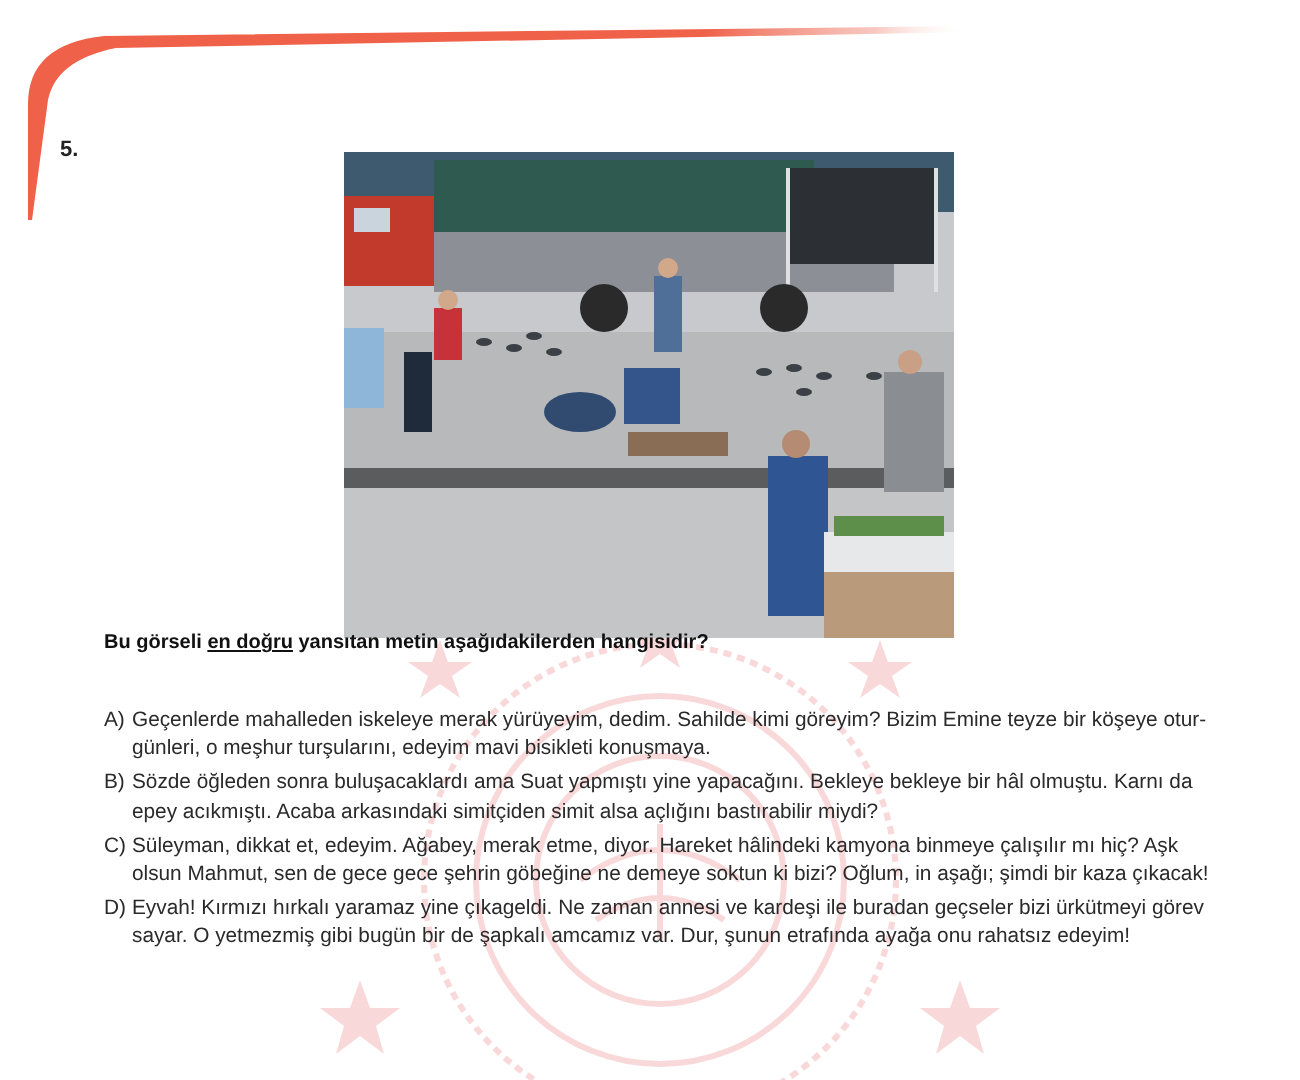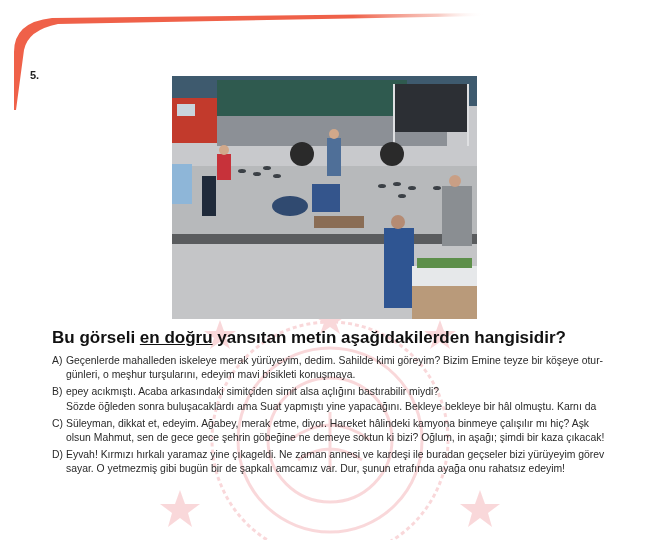--- a/index.html
+++ b/index.html
@@ -44,22 +44,22 @@
     top: 76px;
     width: 305px;
     height: 243px;
     overflow: hidden;
     background: #b9bdc2;
   }
   .photo svg { display: block; }
   .question-text {
     position: absolute;
     left: 52px;
-    top: 328px;
-    font-size: 17px;
+    top: 316px;
+    font-size: 10px;
     font-weight: bold;
     color: #111;
     white-space: nowrap;
   }
   .question-text .u {
     text-decoration: underline;
   }
   .options {
     position: absolute;
     left: 52px;
@@ -184,31 +184,31 @@
   <li class="option">
     <span class="option-letter">A)</span>
     <span class="option-body">
       <span class="option-line">Geçenlerde mahalleden iskeleye merak yürüyeyim, dedim. Sahilde kimi göreyim? Bizim Emine teyze bir köşeye otur-</span>
       <span class="option-line">günleri, o meşhur turşularını, edeyim mavi bisikleti konuşmaya.</span>
     </span>
   </li>
   <li class="option">
     <span class="option-letter">B)</span>
     <span class="option-body">
+      <span class="option-line">Sözde öğleden sonra buluşacaklardı ama Suat yapmıştı yine yapacağını. Bekleye bekleye bir hâl olmuştu. Karnı da</span>
       <span class="option-line">epey acıkmıştı. Acaba arkasındaki simitçiden simit alsa açlığını bastırabilir miydi?</span>
-      <span class="option-line">Sözde öğleden sonra buluşacaklardı ama Suat yapmıştı yine yapacağını. Bekleye bekleye bir hâl olmuştu. Karnı da</span>
     </span>
   </li>
   <li class="option">
     <span class="option-letter">C)</span>
     <span class="option-body">
       <span class="option-line">Süleyman, dikkat et, edeyim. Ağabey, merak etme, diyor. Hareket hâlindeki kamyona binmeye çalışılır mı hiç? Aşk</span>
       <span class="option-line">olsun Mahmut, sen de gece gece şehrin göbeğine ne demeye soktun ki bizi? Oğlum, in aşağı; şimdi bir kaza çıkacak!</span>
     </span>
   </li>
   <li class="option">
     <span class="option-letter">D)</span>
     <span class="option-body">
-      <span class="option-line">Eyvah! Kırmızı hırkalı yaramaz yine çıkageldi. Ne zaman annesi ve kardeşi ile buradan geçseler bizi yürüyeyim görev</span>
+      <span class="option-line">Eyvah! Kırmızı hırkalı yaramaz yine çıkageldi. Ne zaman annesi ve kardeşi ile buradan geçseler bizi ürkütmeyi görev</span>
       <span class="option-line">sayar. O yetmezmiş gibi bugün bir de şapkalı amcamız var. Dur, şunun etrafında ayağa onu rahatsız edeyim!</span>
     </span>
   </li>
 </ul>
 
 </body></html>

